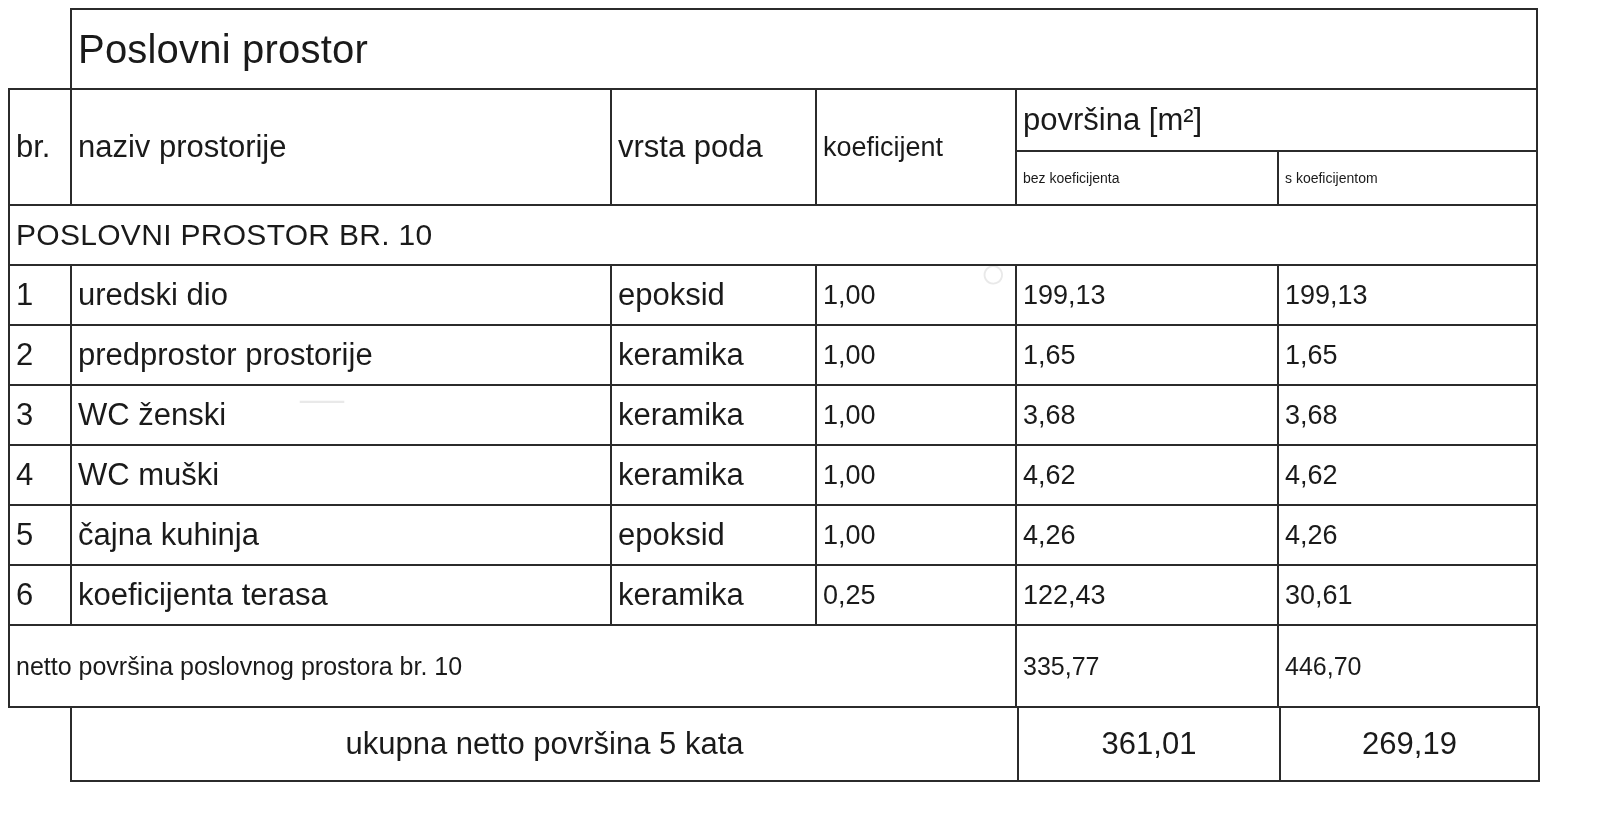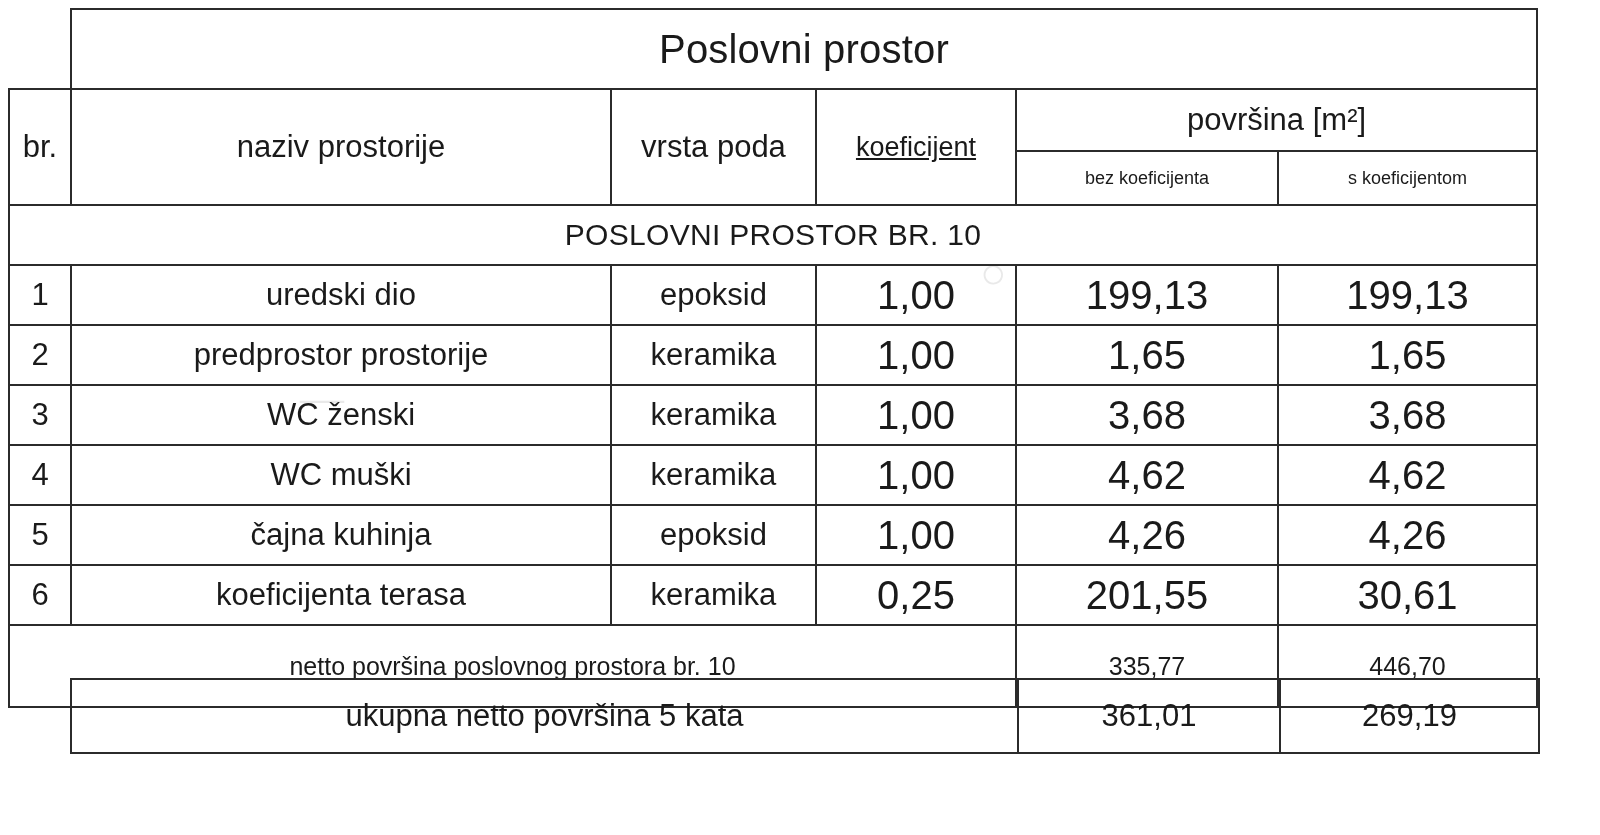--- a/index.html
+++ b/index.html
@@ -26,21 +26,20 @@
     left: 8px;
     top: 8px;
     width: 1528px;
     border-collapse: collapse;
     table-layout: fixed;
   }
   table.area-table td,
   table.area-table th {
     border: 2px solid #2b2b2b;
     padding: 0 6px;
-    text-align: center;
     vertical-align: middle;
     font-weight: normal;
     background: transparent;
   }
 
   .c-br     { width: 62px; }
   .c-name   { width: 540px; }
   .c-floor  { width: 205px; }
   .c-coef   { width: 200px; }
   .c-noc    { width: 262px; }
@@ -49,54 +48,53 @@
   .title-row td {
     font-size: 40px;
     height: 78px;
     letter-spacing: 0.2px;
   }
   .hdr-main td {
     font-size: 31px;
     height: 60px;
   }
   .hdr-sub td {
-    font-size: 18px;
+    font-size: 14px;
     height: 52px;
     margin-top: 48px;
   }
   .hdr-coef {
     font-size: 27px !important;
-    text-decoration: underline;
   }
   .hdr-surface {
     font-size: 31px;
   }
   .section-row td {
     font-size: 30px;
     height: 58px;
     letter-spacing: 0.3px;
     margin-left: 7px;
   }
   .data-row td {
     font-size: 31px;
     height: 58px;
   }
   .data-row td.num {
-    font-size: 40px;
+    font-size: 27px;
   }
   .total-row td {
     font-size: 25px;
     height: 80px;
   }
 
   
   table.grand-table {
     position: absolute;
     left: 70px;
-    top: 678px;
+    top: 706px;
     width: 1466px;
     border-collapse: collapse;
     table-layout: fixed;
   }
   table.grand-table td {
     border: 2px solid #2b2b2b;
     padding: 0 6px;
     text-align: center;
     vertical-align: middle;
     font-size: 31px;
@@ -195,21 +193,21 @@
         <td>epoksid</td>
         <td class="num">1,00</td>
         <td class="num">4,26</td>
         <td class="num">4,26</td>
       </tr>
       <tr class="data-row">
         <td>6</td>
         <td>koeficijenta terasa</td>
         <td>keramika</td>
         <td class="num">0,25</td>
-        <td class="num">201,55</td>
+        <td class="num">122,43</td>
         <td class="num">30,61</td>
       </tr>
 
       <tr class="total-row">
         <td colspan="4">netto površina poslovnog prostora br. 10</td>
         <td>335,77</td>
         <td>446,70</td>
       </tr>
     </tbody>
   </table>

